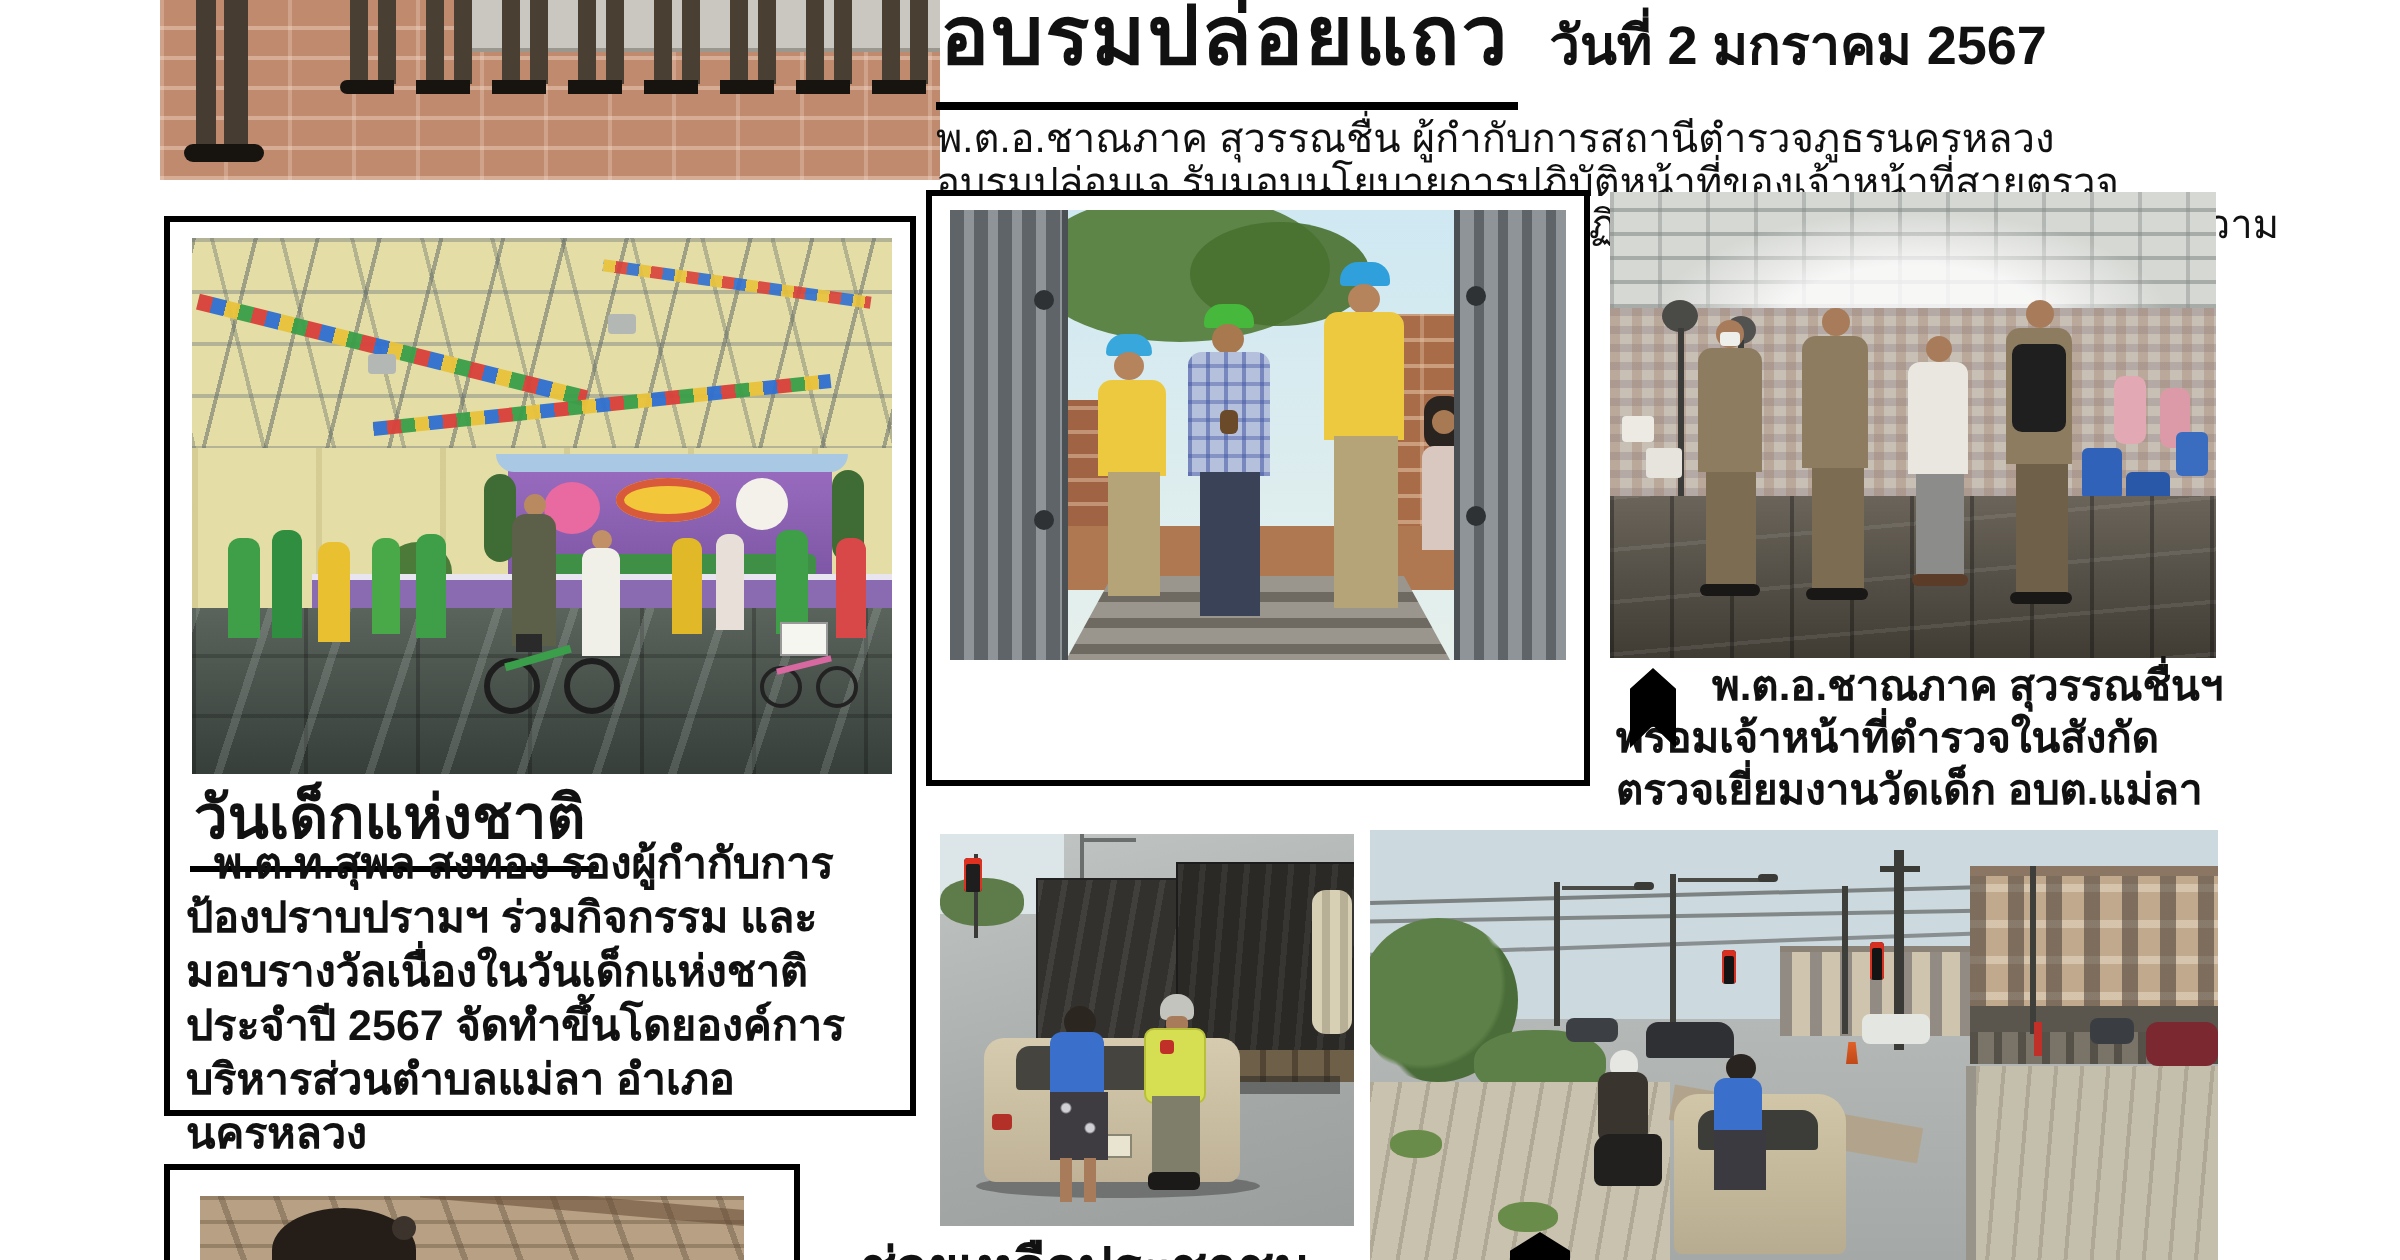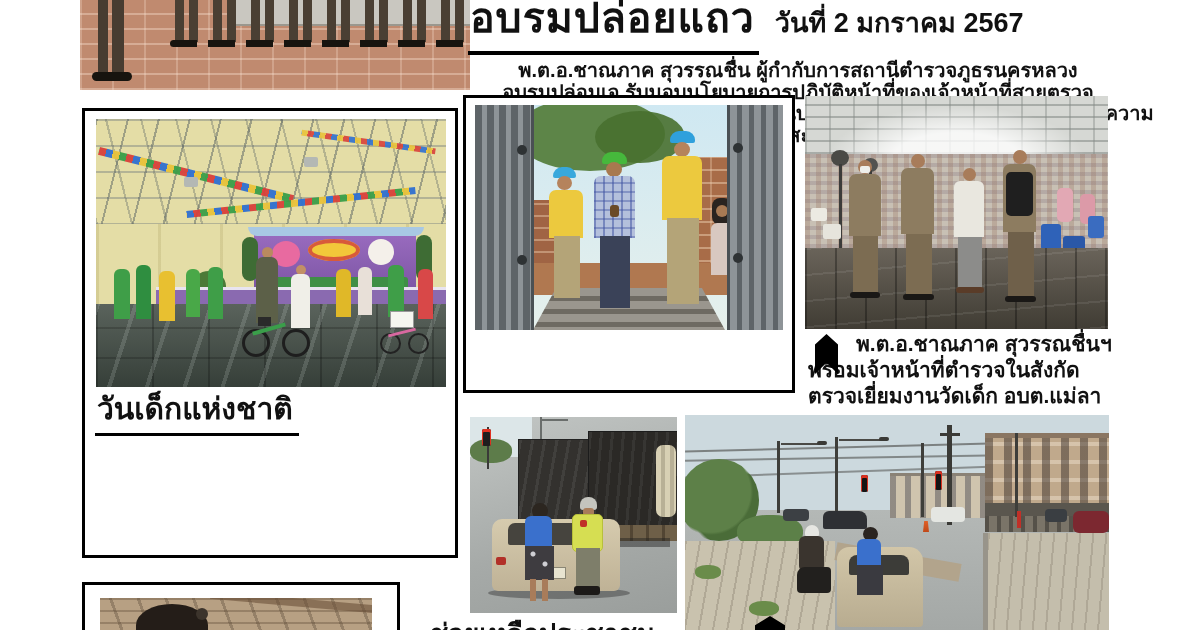--- a/index.html
+++ b/index.html
@@ -5,21 +5,21 @@
   html,body{margin:0;padding:0;background:#fff;}
   #canvas{position:relative;width:1200px;height:630px;overflow:hidden;background:#fff;
           font-family:"Liberation Sans","DejaVu Sans",sans-serif;color:#111;}
   .abs{position:absolute;}
   .photo{position:absolute;overflow:hidden;}
   .box{position:absolute;border:3px solid #000;background:#fff;box-sizing:border-box;}
   
   #hdr{position:absolute;left:468px;top:-15px;width:700px;}
   #hdr .title{font-size:41px;font-weight:800;letter-spacing:1px;border-bottom:4px solid #000;padding:0 4px 1px 2px;display:inline-block;}
   #hdr .date{font-size:27px;font-weight:700;margin-left:16px;}
-  #hdr .ln{font-size:20px;font-weight:700;line-height:21.5px;text-align:center;width:660px;}
+  #hdr .ln{font-size:20px;font-weight:400;line-height:21.5px;width:660px;}
   
   #cd-title{position:absolute;left:10px;top:274px;font-size:30px;font-weight:700;border-bottom:3px solid #000;padding:0 6px 1px 2px;display:inline-block;}
   #cd-body{position:absolute;left:8px;top:308px;width:354px;font-size:21.5px;font-weight:700;line-height:27px;text-indent:14px;}
   
   #tm-cap{position:absolute;left:0;right:0;top:238px;text-align:center;font-size:19.5px;font-weight:700;line-height:25px;}
   
   #vc{position:absolute;left:808px;top:331px;width:312px;font-size:21px;font-weight:700;line-height:26px;}
   #vc .ind{padding-left:48px;}
   .bookmark{background:#000;clip-path:polygon(50% 0%,100% 26%,100% 100%,50% 72%,0% 100%,0% 26%);}
   
@@ -110,20 +110,21 @@
       <div class="abs" style="left:146px;top:210px;width:22px;height:22px;border:3px solid #1e1e1e;border-radius:50%;"></div>
       <div class="abs" style="left:186px;top:210px;width:22px;height:22px;border:3px solid #1e1e1e;border-radius:50%;"></div>
       <div class="abs" style="left:156px;top:208px;width:34px;height:4px;background:#3a9e4a;transform:rotate(-16deg);"></div>
       <div class="abs" style="left:162px;top:198px;width:13px;height:9px;background:#2a2a2a;"></div>
       <div class="abs" style="left:284px;top:214px;width:17px;height:17px;border:2px solid #222;border-radius:50%;"></div>
       <div class="abs" style="left:312px;top:214px;width:17px;height:17px;border:2px solid #222;border-radius:50%;"></div>
       <div class="abs" style="left:292px;top:212px;width:28px;height:3px;background:#d868a0;transform:rotate(-14deg);"></div>
       <div class="abs" style="left:294px;top:192px;width:22px;height:15px;background:#f6f6f0;border:1px solid #999;"></div>
     </div>
     <div id="cd-title">วันเด็กแห่งชาติ</div>
+    <div id="cd-body">พ.ต.ท.สุพล สงทอง  รองผู้กำกับการป้องปราบปรามฯ ร่วมกิจกรรม และมอบรางวัลเนื่องในวันเด็กแห่งชาติ ประจำปี 2567 จัดทำขึ้นโดยองค์การบริหารส่วนตำบลแม่ลา อำเภอนครหลวง</div>
   </div>
 
   <div class="box" style="left:463px;top:95px;width:332px;height:298px;">
     <div class="photo" style="left:9px;top:7px;width:308px;height:225px;background:linear-gradient(180deg,#cfe8f2,#e6f0ec);">
       <div class="abs" style="left:40px;top:-8px;width:150px;height:74px;background:#567f3e;border-radius:50%;opacity:.95;"></div>
       <div class="abs" style="left:120px;top:6px;width:90px;height:52px;background:#48702f;border-radius:50%;opacity:.9;"></div>
       <div class="abs" style="left:195px;top:52px;width:88px;height:118px;background:#a86c48;border-radius:6px 14px 0 0;
                   background-image:repeating-linear-gradient(0deg,rgba(235,205,175,.5) 0 2px,transparent 2px 13px),
                                    repeating-linear-gradient(90deg,rgba(235,205,175,.35) 0 2px,transparent 2px 20px);"></div>
       <div class="abs" style="left:55px;top:95px;width:30px;height:65px;background:#a06444;

